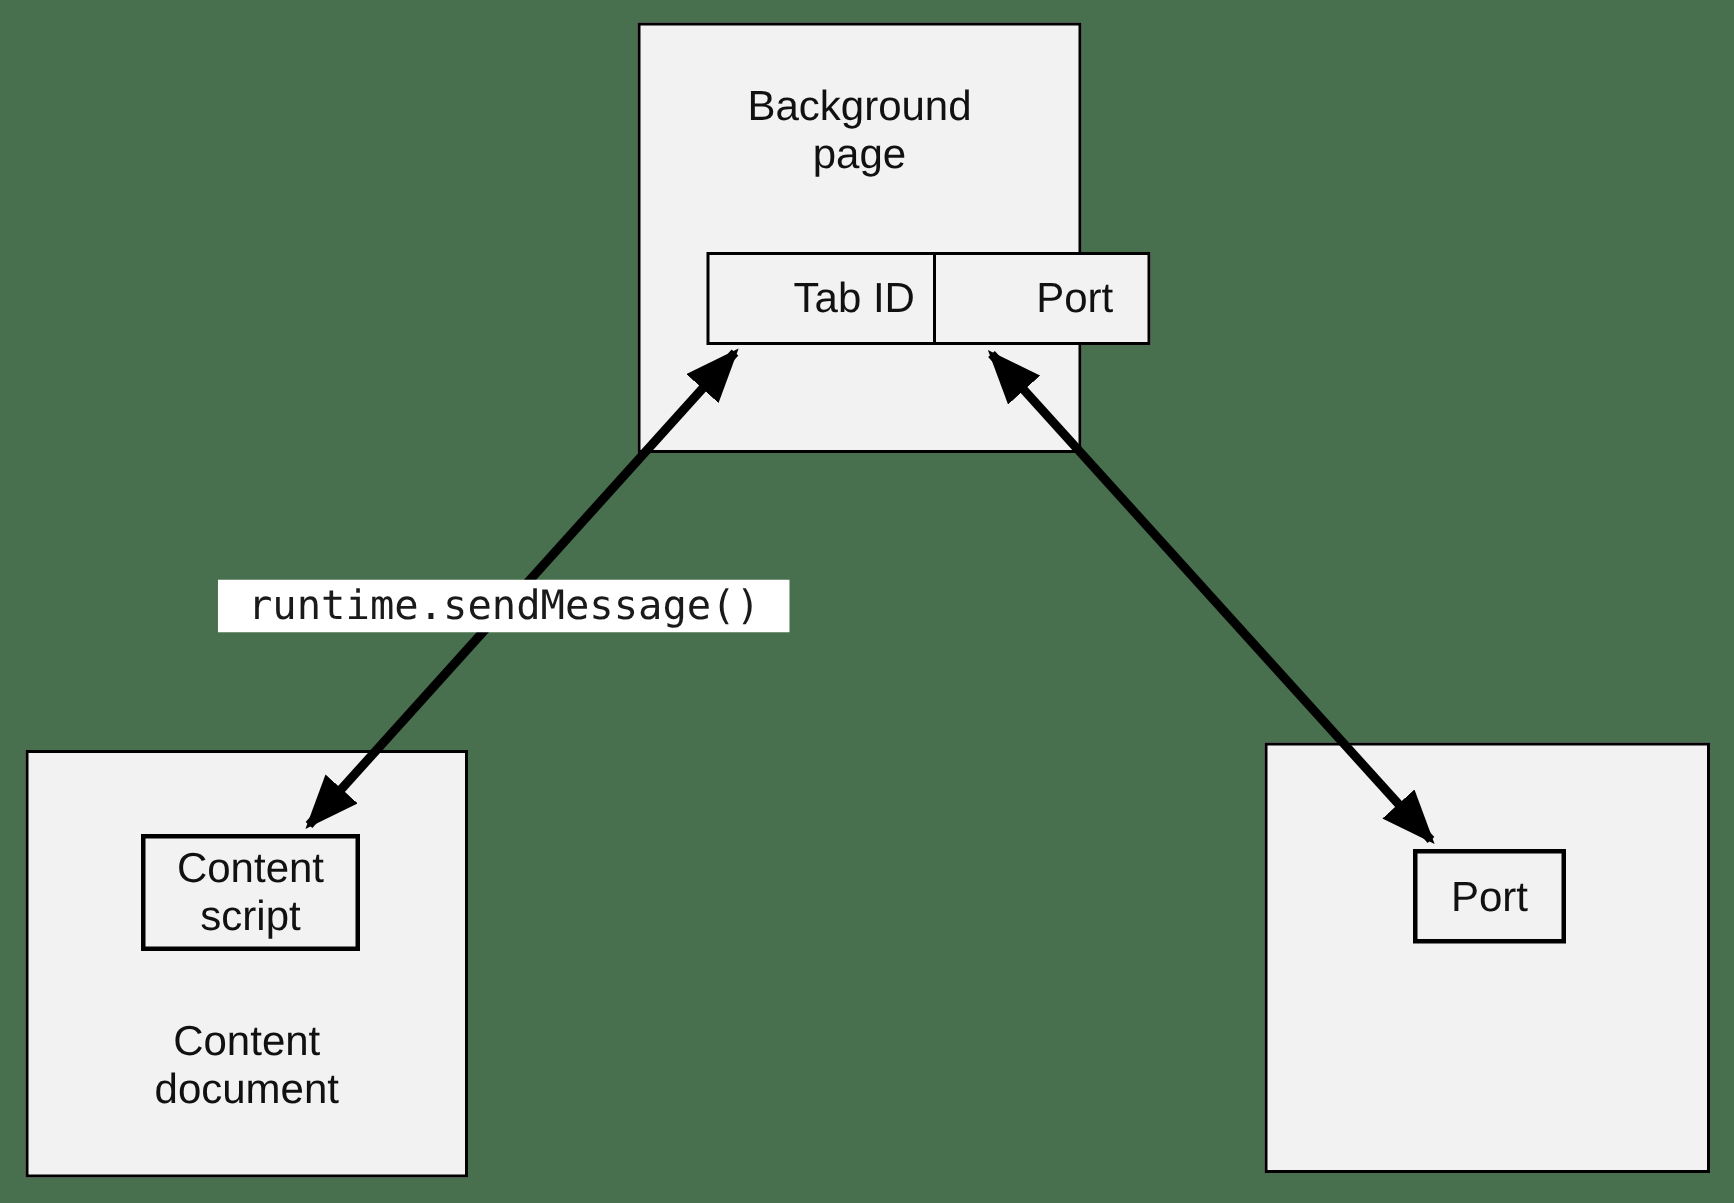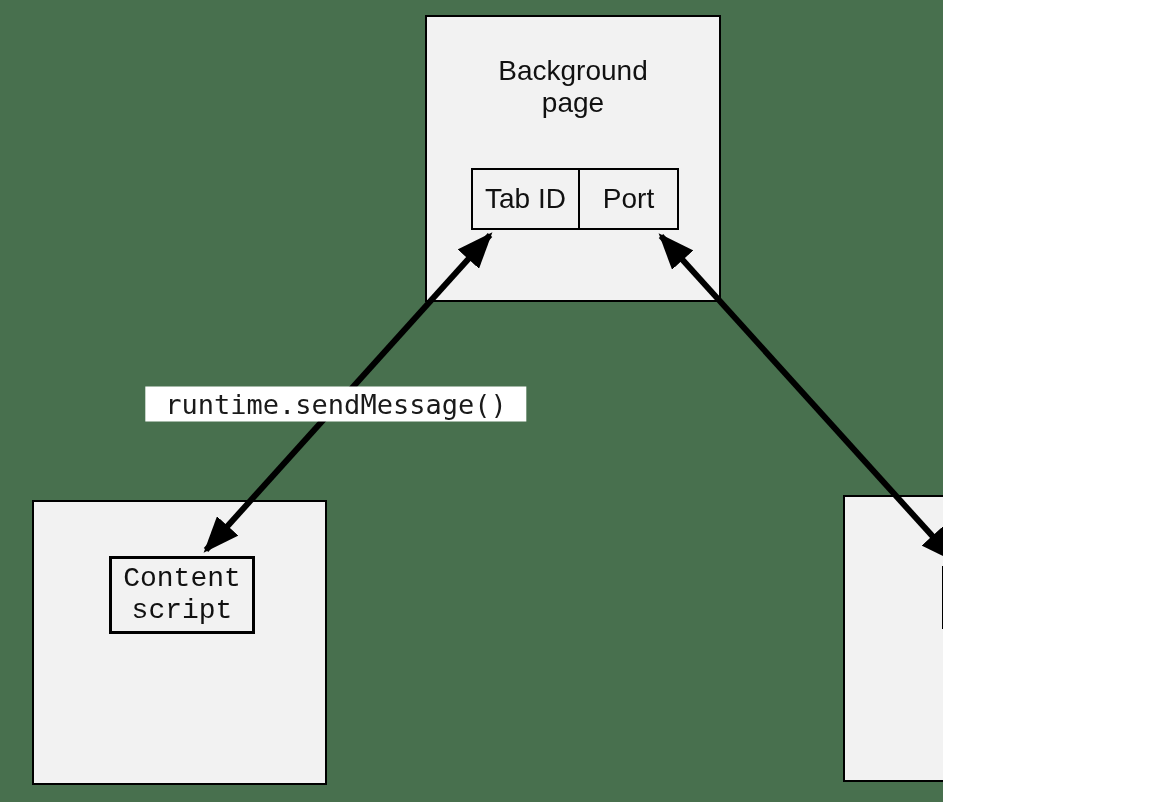--- a/index.html
+++ b/index.html
@@ -1,35 +1,35 @@
 <!DOCTYPE html>
 <html><head>
 <meta charset="utf-8">
 <style>
   html, body {
     margin: 0;
     padding: 0;
   }
   .canvas {
     position: relative;
-    width: 943px;
+    width: 1156px;
     height: 802px;
     background: #48704E;
     font-family: "Liberation Sans", sans-serif;
     overflow: hidden;
     color: #111;
   }
   .node {
     position: absolute;
     background: #F2F2F2;
     border: 2px solid #000;
     box-sizing: border-box;
   }
   .node-bg-page    { left: 425px; top: 15px;  width: 296px; height: 287px; }
-  .node-content-doc{ left: 32px;  top: 500px; width: 295px; height: 285px; font-family: Liberation Mono, monospace; }
+  .node-content-doc{ left: 17px;  top: 500px; width: 295px; height: 285px; }
   .node-devtools-doc{ left: 843px; top: 495px; width: 297px; height: 287px; }
 
   .node-title {
     font-size: 28px;
     line-height: 32px;
     text-align: center;
     letter-spacing: 0;
   }
   .title-top {
     width: 170px;
@@ -53,20 +53,21 @@
     border: 2px solid #000;
     box-sizing: border-box;
     background: #F2F2F2;
   }
   .cell {
     display: flex;
     align-items: center;
     justify-content: center;
     font-size: 28px;
     box-sizing: border-box;
+    margin-left: 44px;
   }
   .cell-tab-id { width: 107px; border-right: 2px solid #000; }
   .cell-port   { width: 97px; }
 
   .inner-box {
     position: absolute;
     background: #F2F2F2;
     border: 3px solid #000;
     box-sizing: border-box;
     display: flex;
@@ -113,20 +114,21 @@
   <div class="node node-bg-page">
     <div class="node-title title-top">Background page</div>
     <div class="cell-row">
       <div class="cell cell-tab-id">Tab ID</div>
       <div class="cell cell-port">Port</div>
     </div>
   </div>
 
   <div class="node node-content-doc">
     <div class="inner-box inner-content-script">Content script</div>
+    <div class="node-title title-bottom">Content document</div>
   </div>
 
   <div class="node node-devtools-doc">
     <div class="inner-box inner-devtools-port">Port</div>
   </div>
 
   <svg class="arrow-layer" width="1156" height="802" viewBox="0 0 1156 802">
     <defs>
       <marker id="arrowhead" viewBox="0 0 10 8" refX="9" refY="4" markerWidth="6" markerHeight="4.8" orient="auto-start-reverse">
         <path d="M 0 0 L 10 4 L 0 8 z" fill="#000"></path>

